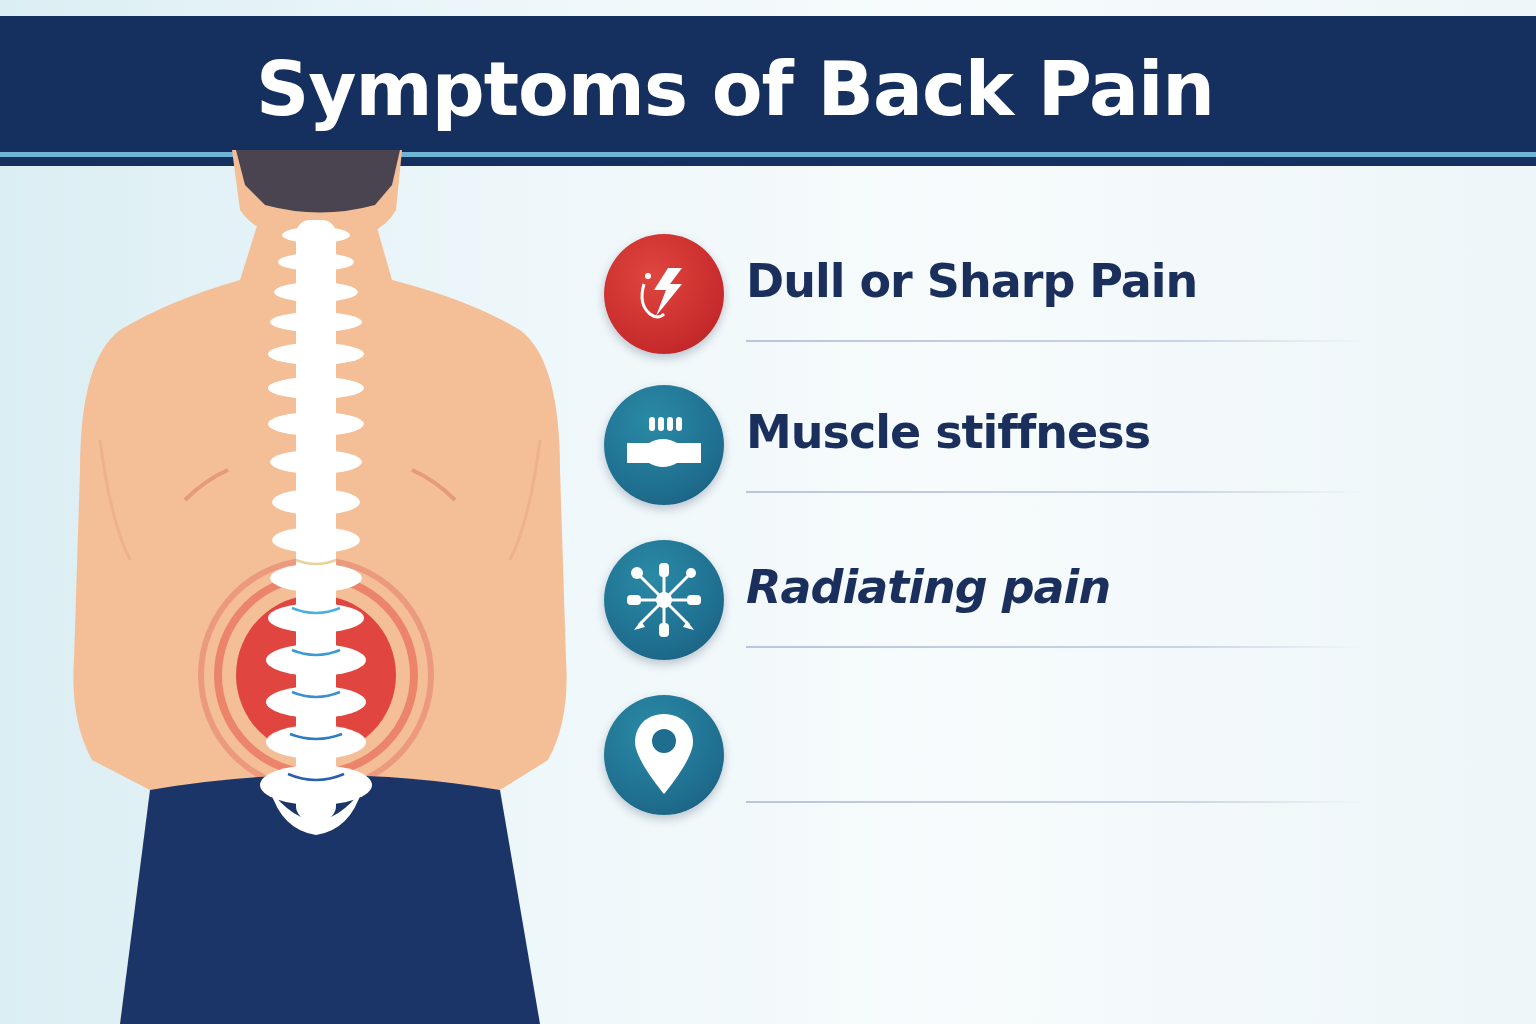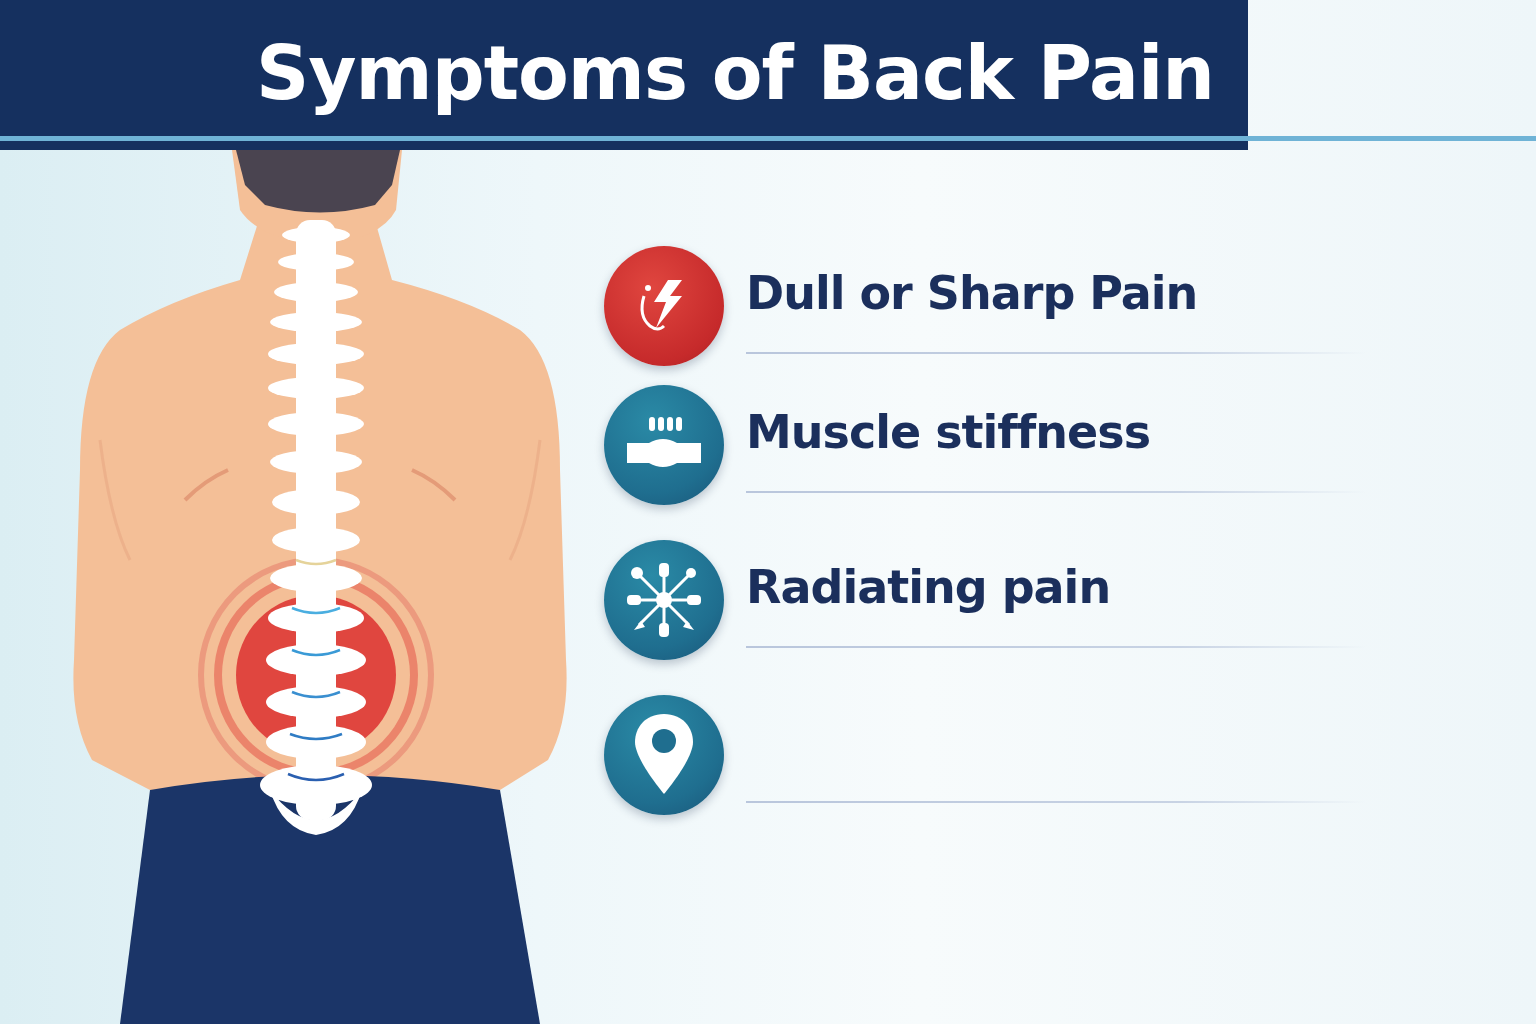--- a/index.html
+++ b/index.html
@@ -2,21 +2,21 @@
 <html><head>
 <meta charset="utf-8">
 <style>
   html, body { margin: 0; padding: 0; }
   body {
     width: 1536px; height: 1024px; overflow: hidden; position: relative;
     background: linear-gradient(90deg, #dbeef3 0%, #eef7fa 35%, #f7fbfc 60%, #eef6f9 100%);
     font-family: "Liberation Sans", "DejaVu Sans", sans-serif;
   }
   .header {
-    position: absolute; left: 0; top: 0; width: 1248px; height: 150px;
+    position: absolute; left: 0; top: 16px; width: 1536px; height: 150px;
     background: #15305f;
   }
   .header-stripe {
     position: absolute; left: 0; top: 136px; width: 1536px; height: 5px;
     background: #6fb3d6;
   }
   .title {
     position: absolute; left: 0; top: 30px; width: 1470px; text-align: center;
     color: #ffffff; font-size: 74px; font-weight: bold; letter-spacing: -1px;
     font-family: "DejaVu Sans", sans-serif;
@@ -104,21 +104,21 @@
     <path d="M292 608 Q316 618 340 608" stroke="#4aaee0"></path>
     <path d="M292 650 Q316 660 340 650" stroke="#3a9ad6"></path>
     <path d="M292 692 Q316 702 340 692" stroke="#3a8fd0"></path>
     <path d="M290 734 Q316 744 342 734" stroke="#2f7cc4"></path>
     <path d="M288 774 Q316 786 344 774" stroke="#2a5fb0"></path>
   </g>
 </svg>
 
 <div class="symptom-list">
 
-  <div class="symptom" style="top:16px;">
+  <div class="symptom" style="top:4px;">
     <div class="icon-circle icon-red">
       <svg width="80" height="80" viewBox="0 0 80 80">
         <path d="M44 14 L30 36 L42 36 L32 62 L58 30 L46 30 L58 14 Z" fill="#ffffff"></path>
         <path d="M20 30 Q14 50 26 60 Q34 66 40 60" stroke="#ffffff" stroke-width="3" fill="none"></path>
         <circle cx="24" cy="22" r="3" fill="#ffffff"></circle>
       </svg>
     </div>
     <div class="symptom-label">Dull or Sharp Pain</div>
     <div class="divider"></div>
   </div>
@@ -130,21 +130,21 @@
         <rect x="39" y="12" width="6" height="14" rx="3" fill="#ffffff"></rect>
         <rect x="48" y="12" width="6" height="14" rx="3" fill="#ffffff"></rect>
         <rect x="57" y="12" width="6" height="14" rx="3" fill="#ffffff"></rect>
         <path d="M8 38 L30 38 Q44 30 58 38 L82 38 L82 58 L58 58 Q44 66 30 58 L8 58 Z" fill="#ffffff"></path>
       </svg>
     </div>
     <div class="symptom-label">Muscle stiffness</div>
     <div class="divider"></div>
   </div>
 
-  <div class="symptom" style="top:310px;">
+  <div class="symptom" style="top:310px;font-style:italic;">
     <div class="icon-circle icon-teal">
       <svg width="90" height="90" viewBox="0 0 90 90">
         <g stroke="#ffffff" stroke-width="3">
           <line x1="45" y1="45" x2="45" y2="12"></line>
           <line x1="45" y1="45" x2="45" y2="78"></line>
           <line x1="45" y1="45" x2="12" y2="45"></line>
           <line x1="45" y1="45" x2="78" y2="45"></line>
           <line x1="45" y1="45" x2="20" y2="20"></line>
           <line x1="45" y1="45" x2="70" y2="20"></line>
           <line x1="45" y1="45" x2="20" y2="70"></line>

